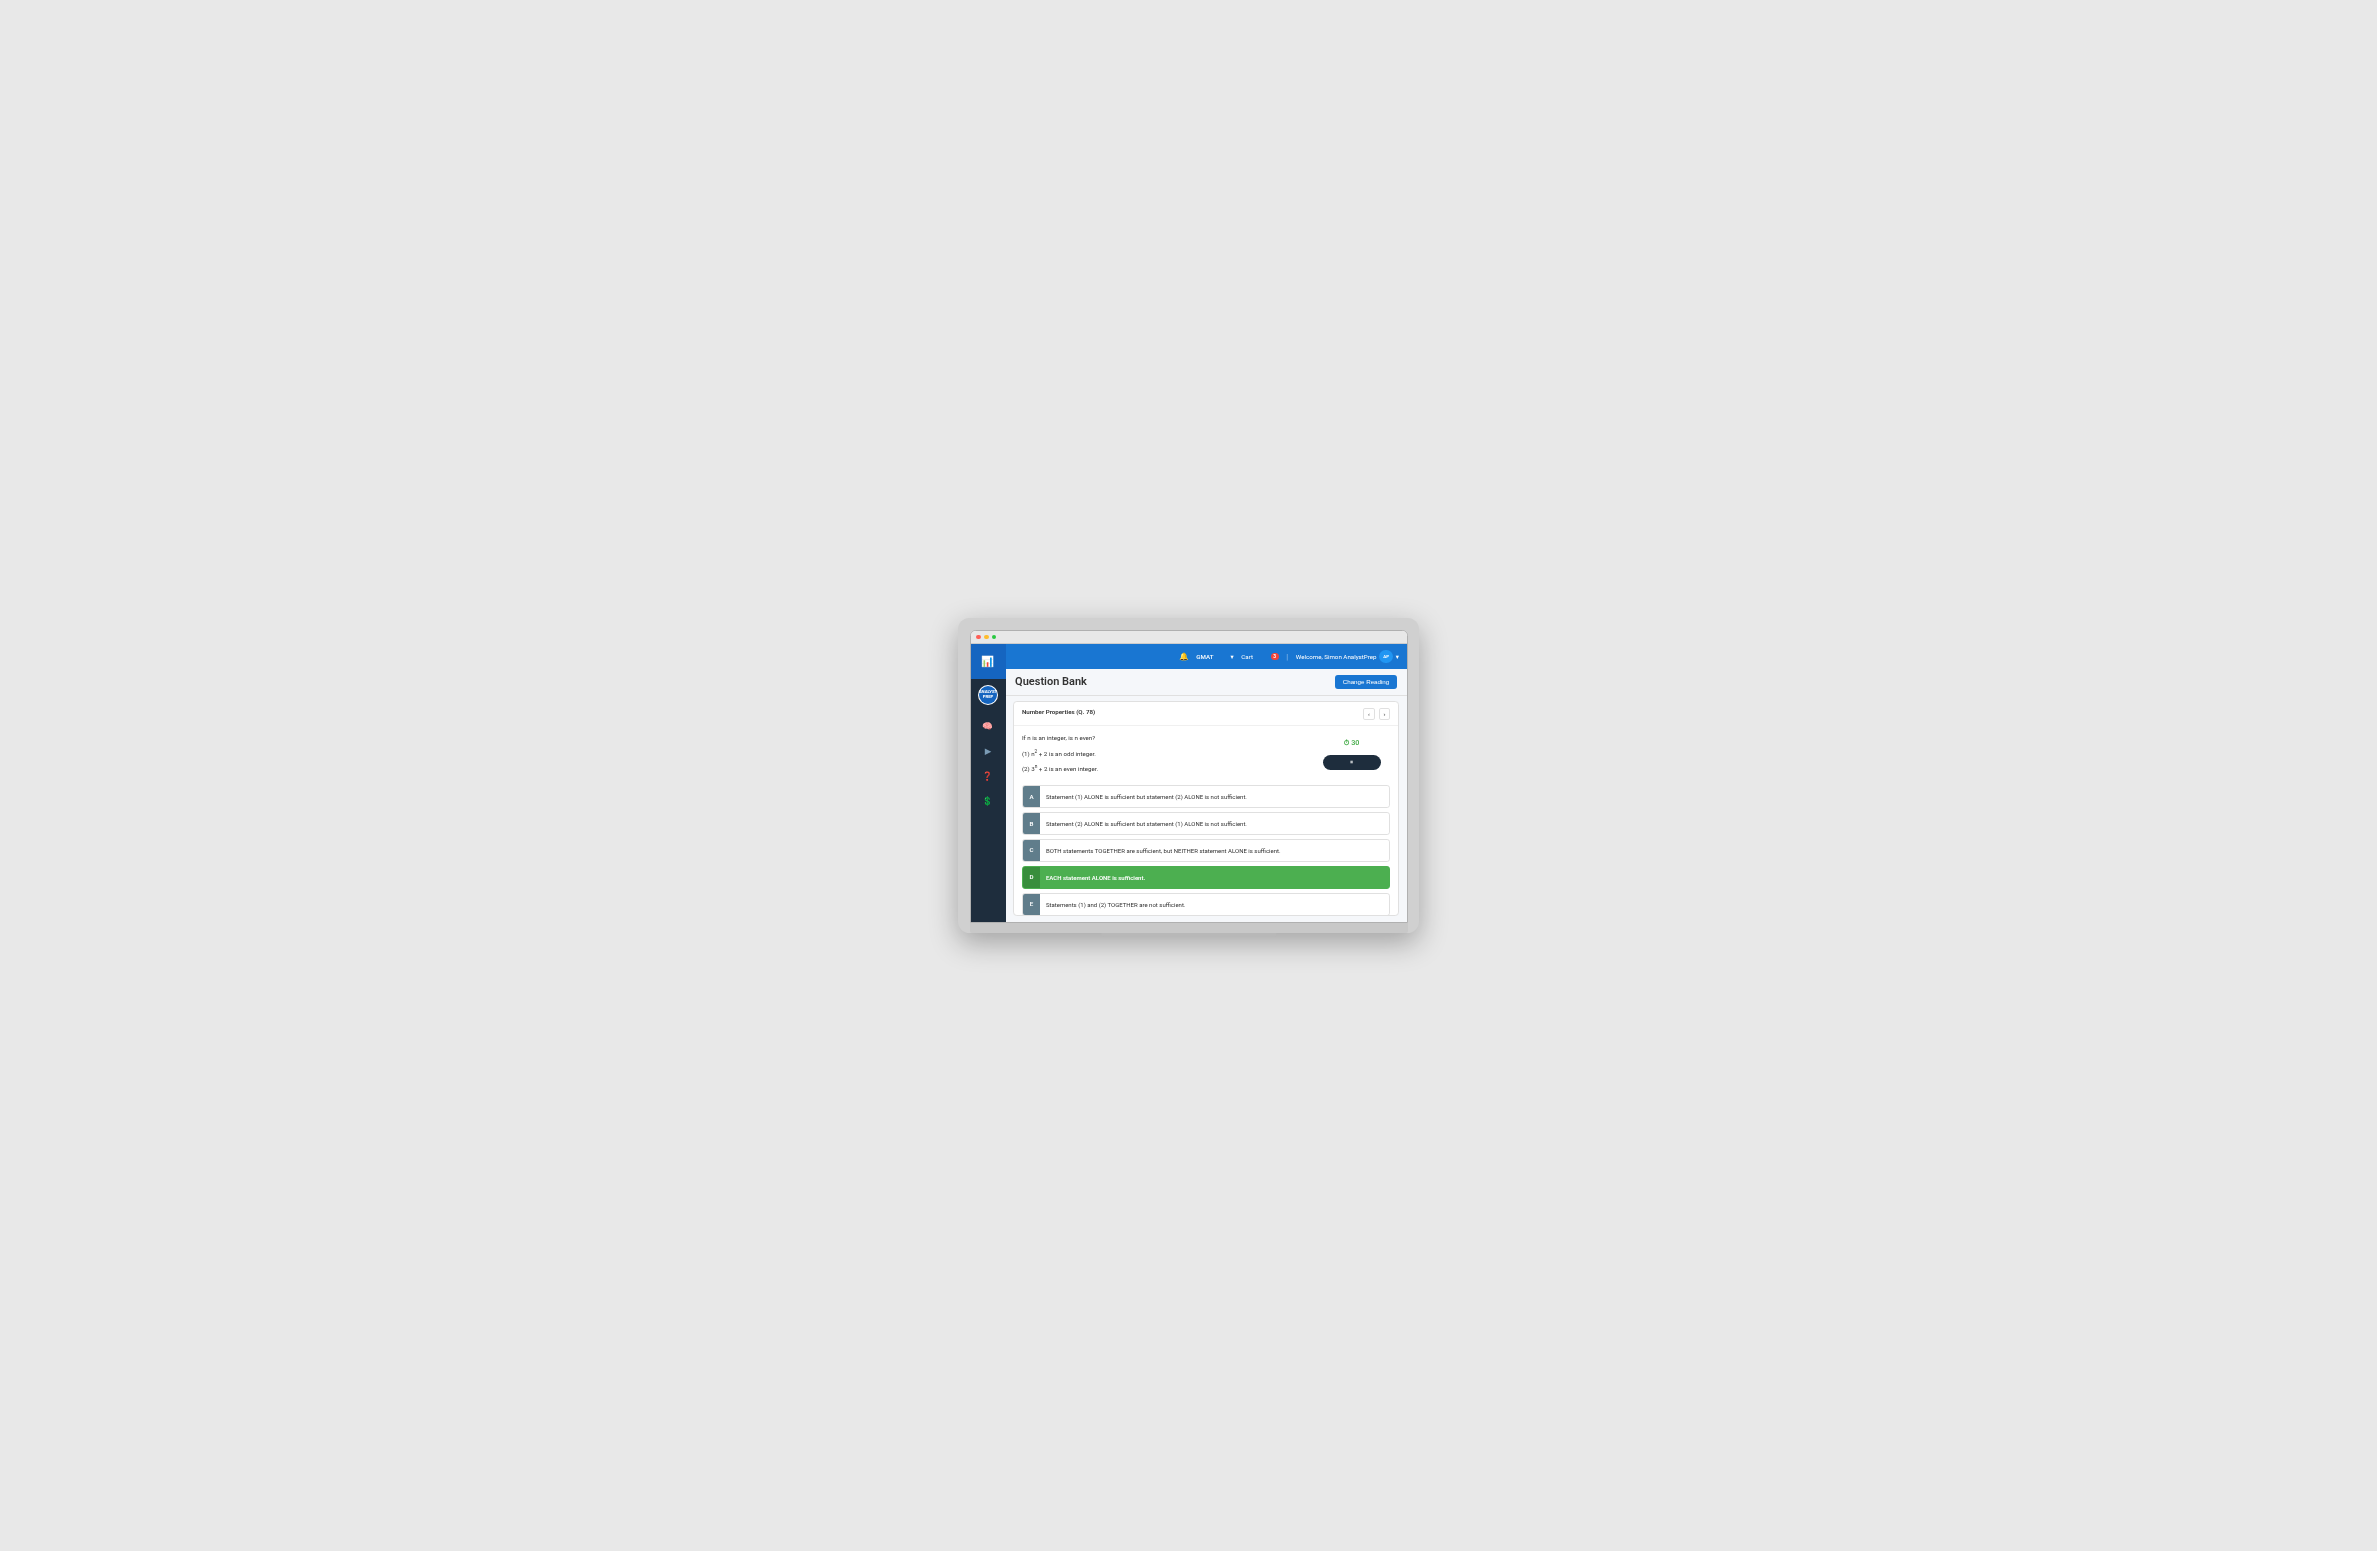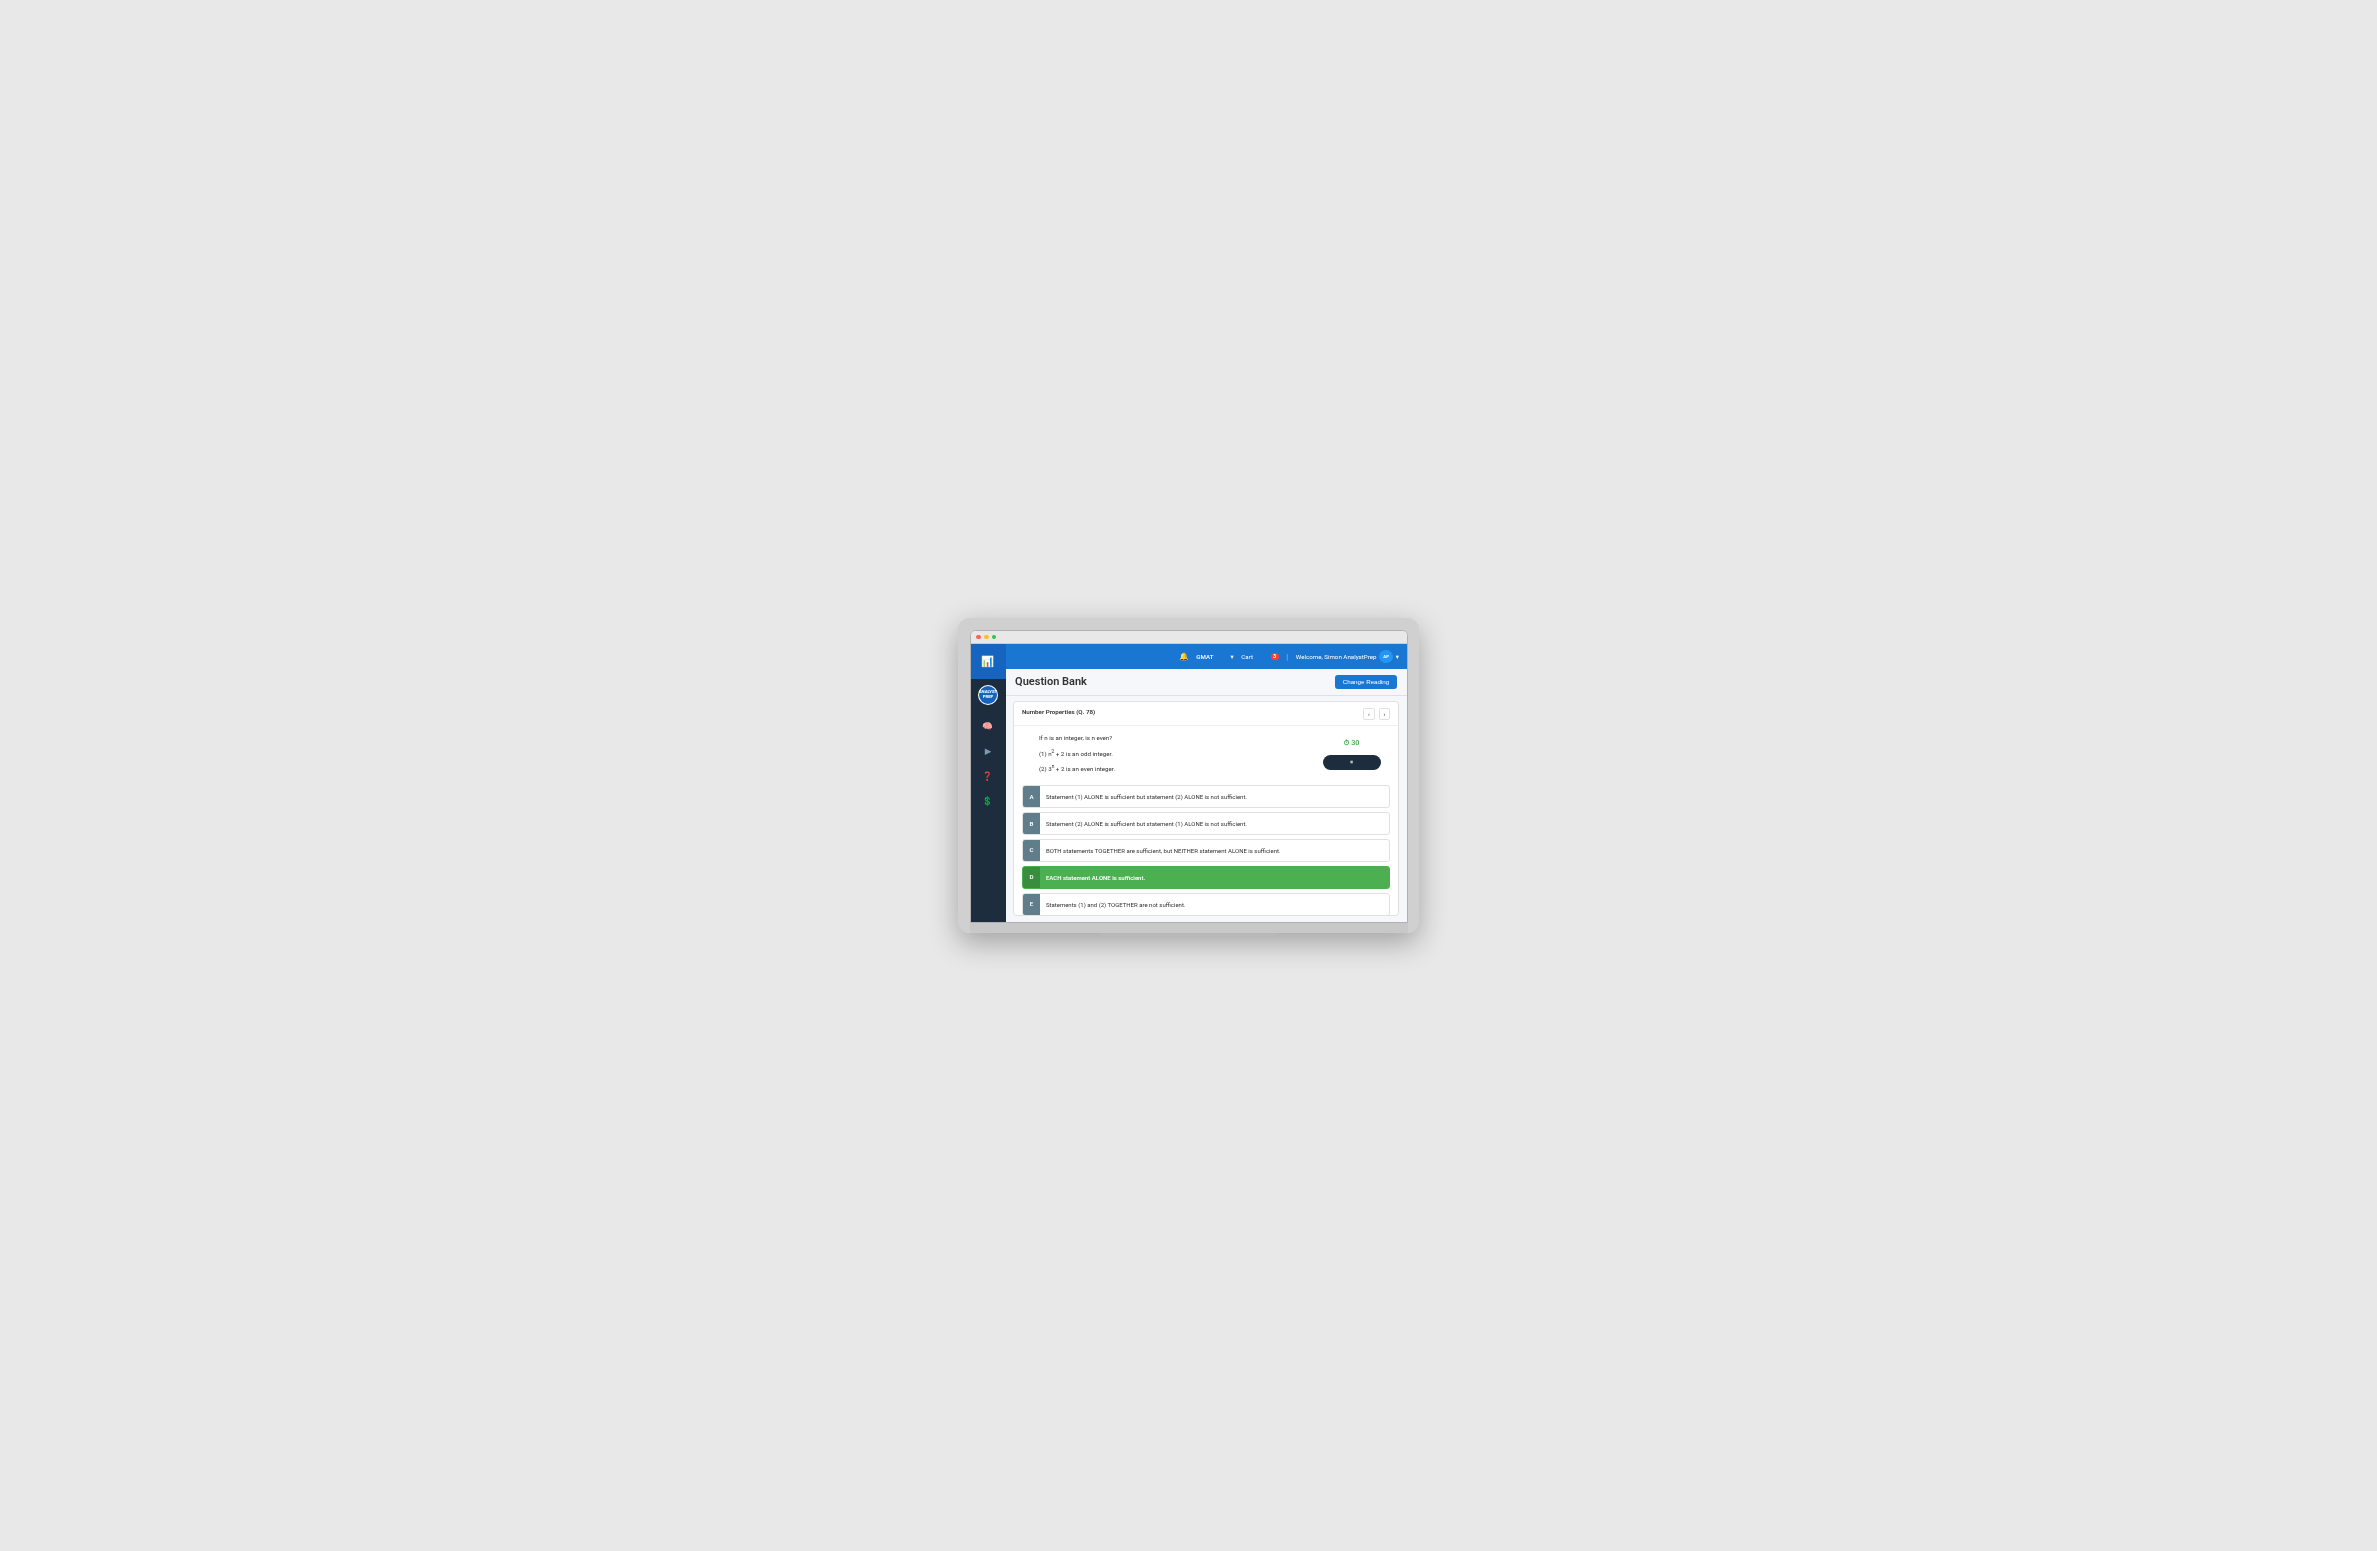--- a/index.html
+++ b/index.html
@@ -259,21 +259,20 @@
     }
 
     .question-body {
       display: flex;
       padding: 7.7px;
       gap: 7.7px;
     }
 
     .question-left {
       flex: 1;
-      margin-left: 17px;
     }
 
     .question-text {
       font-size: 6.2px;
       color: #333;
       margin-bottom: 5.8px;
     }
 
     .question-statement {
       font-size: 6.2px;

